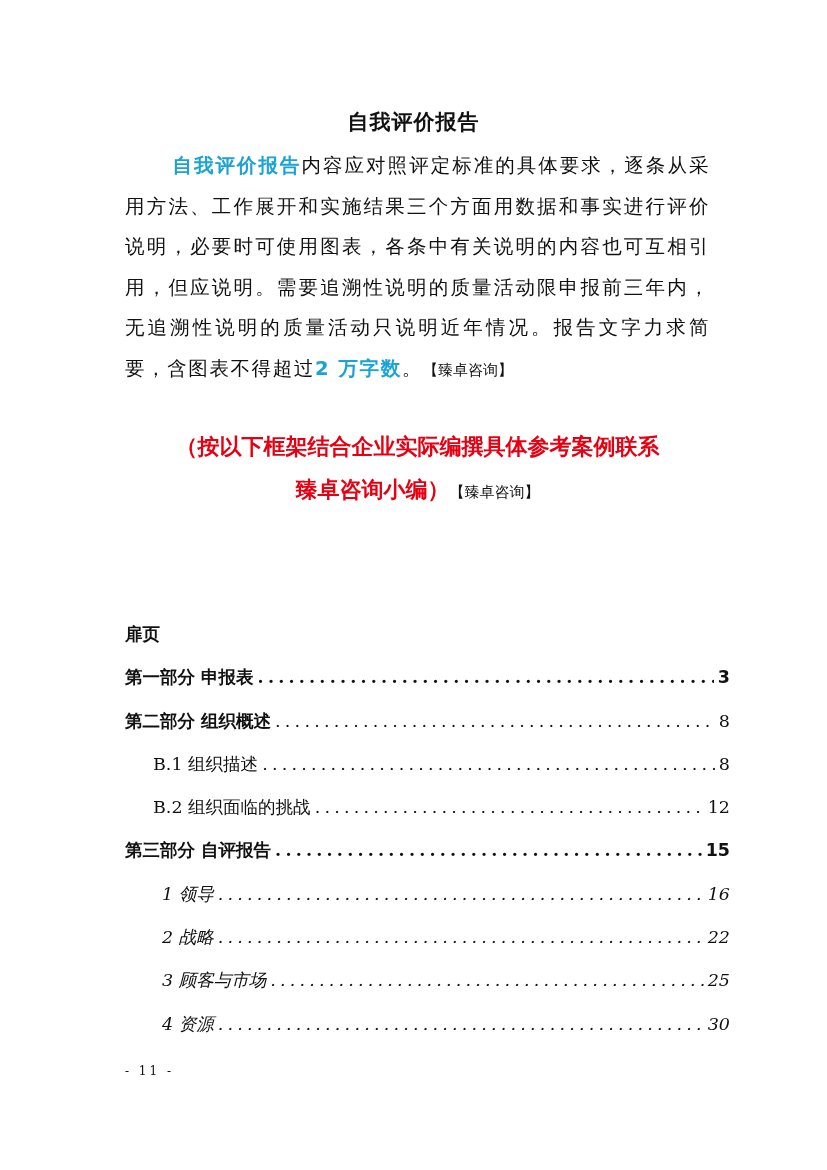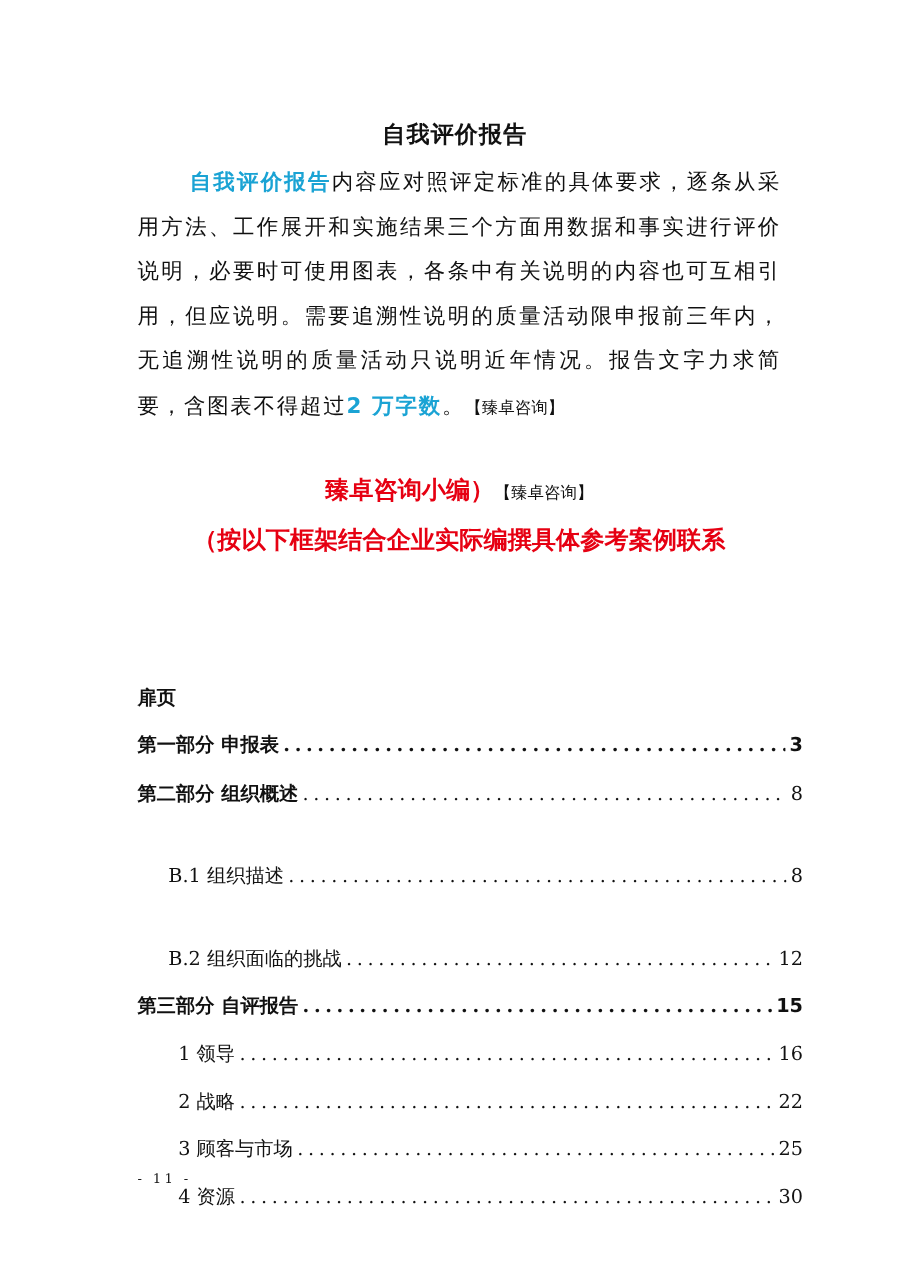--- a/index.html
+++ b/index.html
@@ -15,43 +15,43 @@
   .bracket { font-size: 15px; letter-spacing: 0; }
 
   .red-block { position: absolute; left: 125px; width: 585px; top: 425px; font-size: 22px; line-height: 43px; color: #e60012; font-weight: bold; text-align: center; }
   .red-block .bracket { color: #111; font-weight: normal; }
 
   .toc-title { position: absolute; left: 0; width: 827px; top: 556px; text-align: center; font-size: 27px; letter-spacing: 12px; }
 
   .toc { position: absolute; left: 125px; width: 605px; top: 622px; }
   .toc-row { display: flex; align-items: baseline; height: 43.3px; font-size: 17.5px; }
   .toc-row.bold { font-weight: bold; }
-  .toc-row.lvl1 { padding-left: 28px; margin-top: 32px; }
-  .toc-row.lvl2 { padding-left: 37px; }
+  .toc-row.lvl1 { padding-left: 28px; }
+  .toc-row.lvl2 { padding-left: 37px; font-style: italic; }
   .toc-row .label { white-space: nowrap; }
   .toc-row .dots { flex: 1; overflow: hidden; white-space: nowrap; margin: 0 4px; letter-spacing: 4.2px; }
   .toc-row .dots::before { content: "................................................................................................................"; }
   .toc-row .num { white-space: nowrap; }
 
   .footer { position: absolute; left: 125px; top: 1064px; font-size: 12px; letter-spacing: 3px; }
 </style>
 </head>
 <body>
 
 <div class="page">
 
   <div class="doc-title sans">自我评价报告</div>
 
   <div class="body-text serif">
     <span class="indent"></span><span class="blue sans">自我评价报告</span><span>内容应对照评定标准的具体要求，逐条从采用方法、工作展开和实施结果三个方面用数据和事实进行评价说明，必要时可使用图表，各条中有关说明的内容也可互相引用，但应说明。需要追溯性说明的质量活动限申报前三年内，无追溯性说明的质量活动只说明近年情况。报告文字力求简要，含图表不得超过</span><span class="blue sans">2 万字数</span><span>。</span><span class="bracket">【臻卓咨询】</span>
   </div>
 
   <div class="red-block sans">
+    <div>（按以下框架结合企业实际编撰具体参考案例联系</div>
     <div><span>臻卓咨询小编）</span><span class="bracket serif">【臻卓咨询】</span></div>
-    <div>（按以下框架结合企业实际编撰具体参考案例联系</div>
   </div>
 
 
   <div class="toc serif">
     <div class="toc-row bold sans">
         <span class="label">扉页</span>
       </div>
 
     <div class="toc-row bold">
       <span class="label sans">第一部分  申报表</span>

